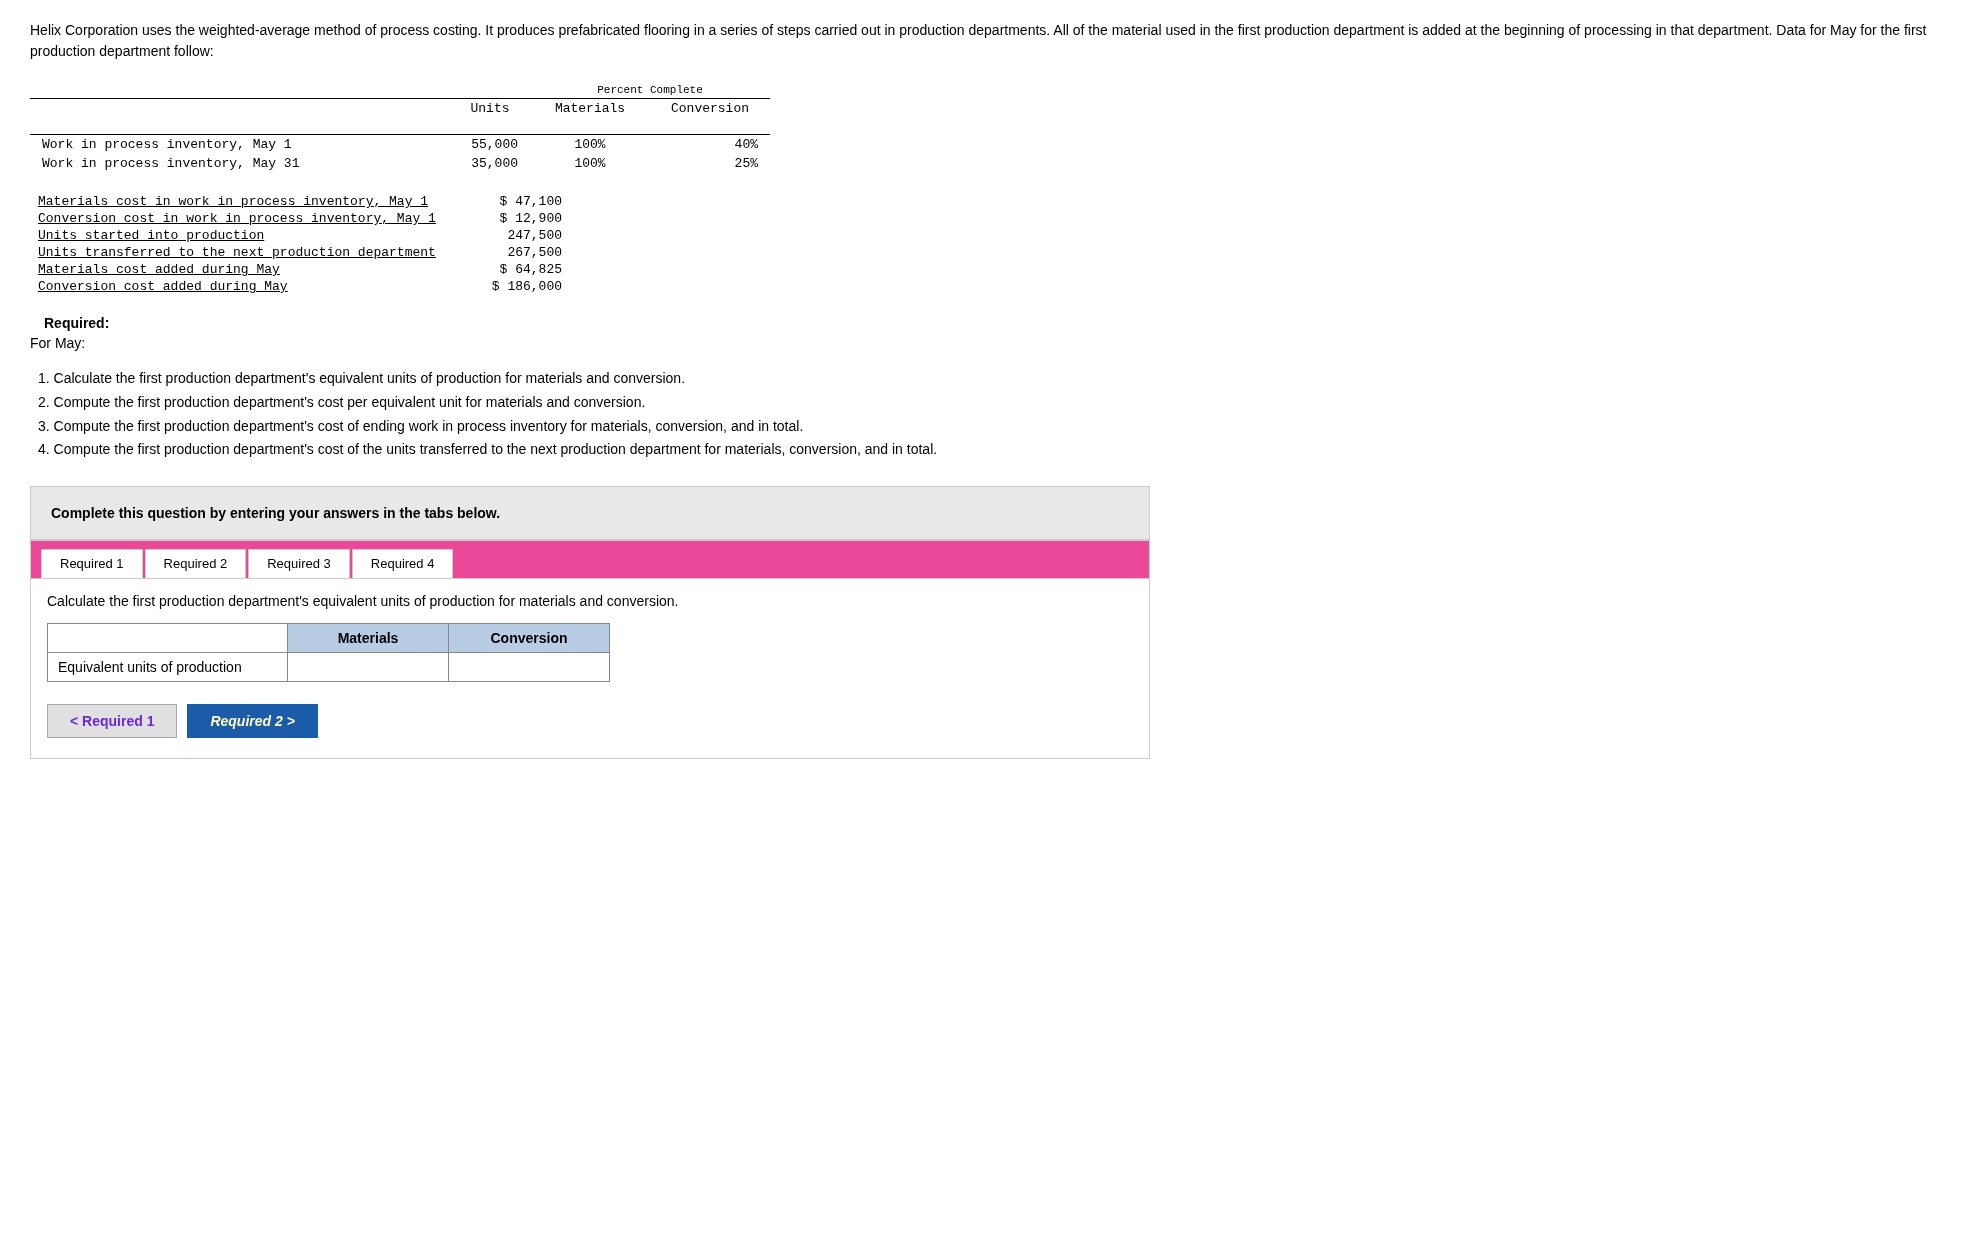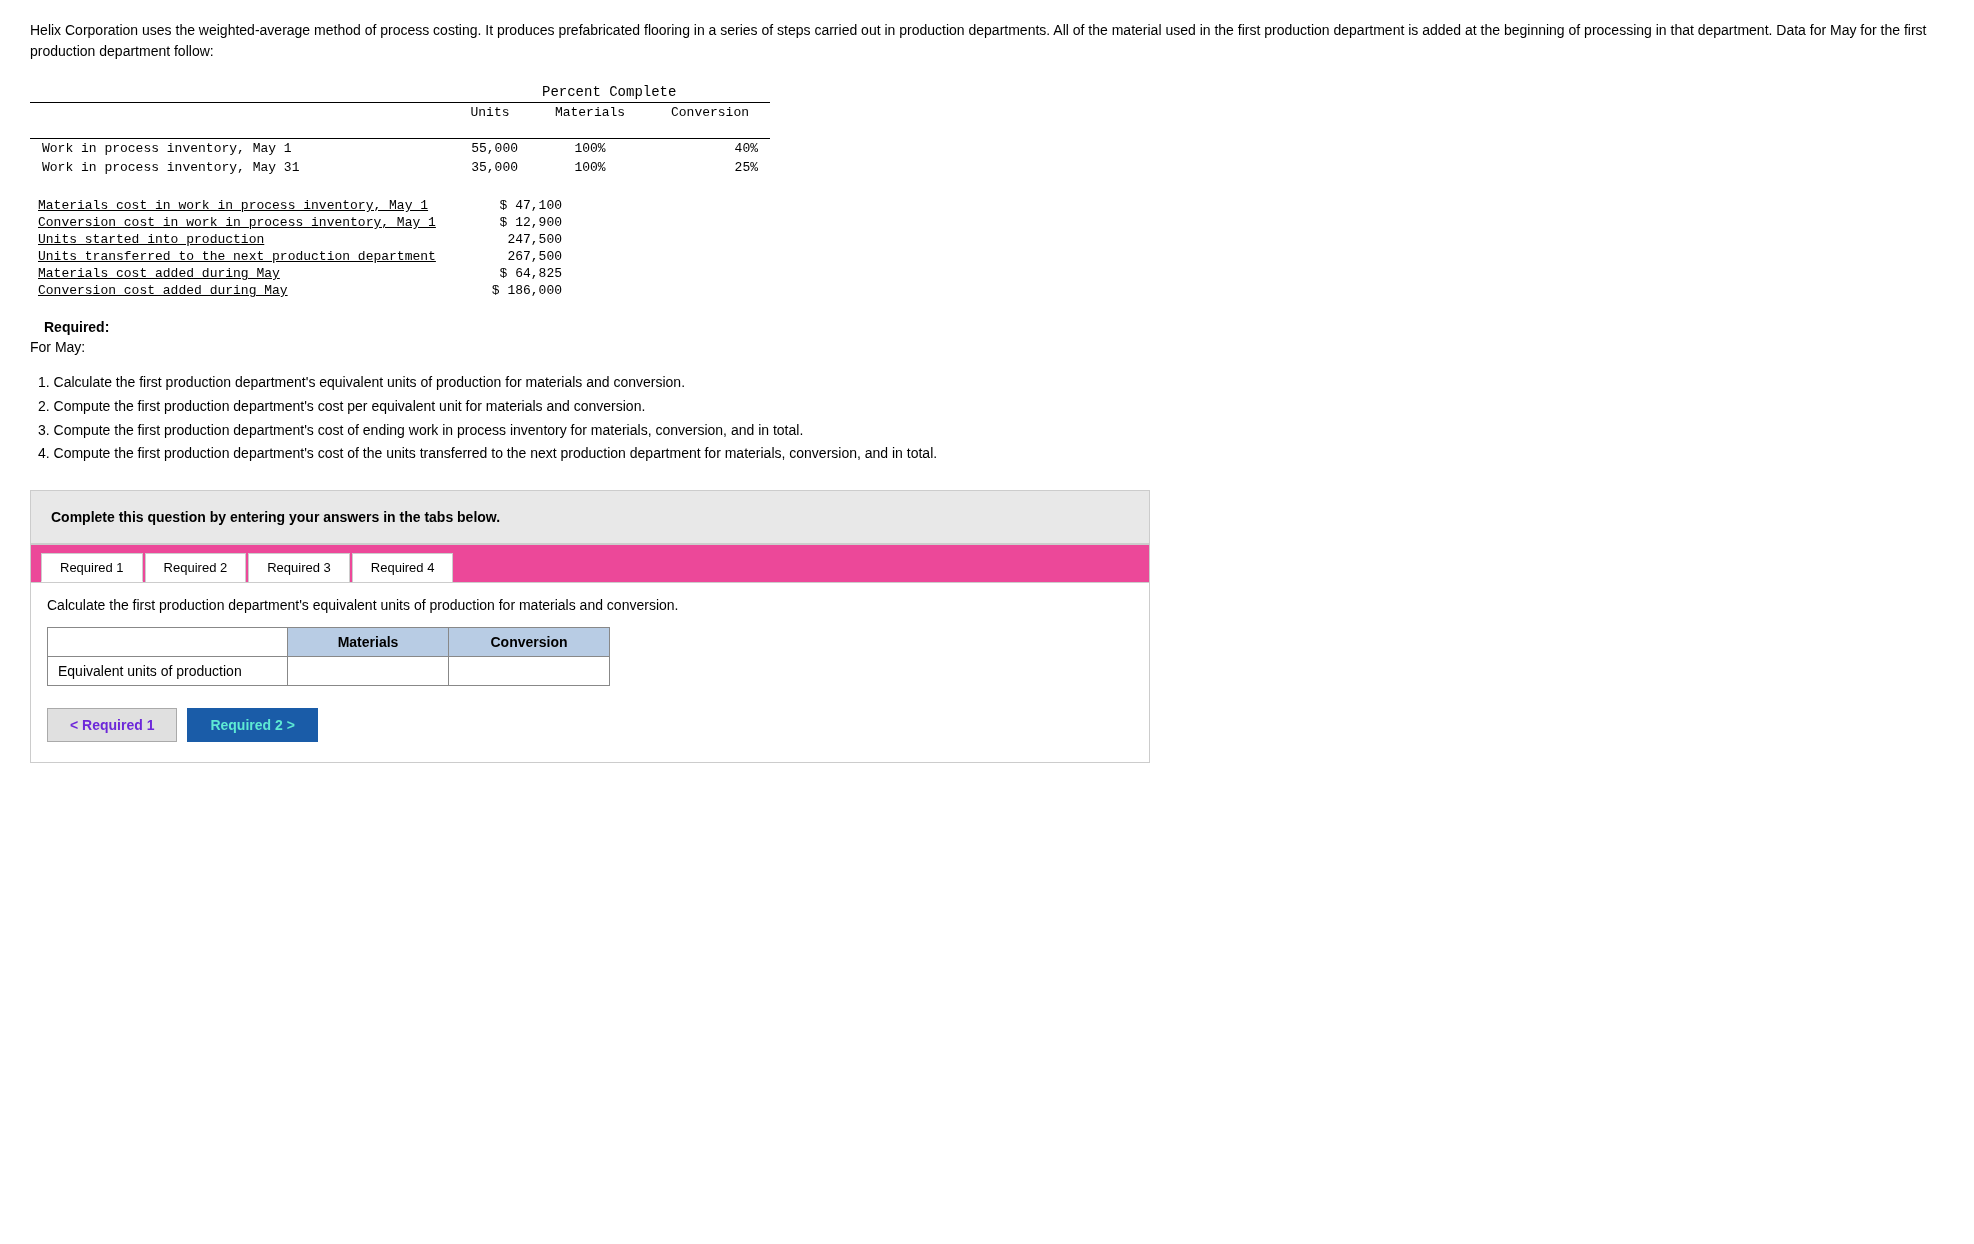--- a/index.html
+++ b/index.html
@@ -31,22 +31,22 @@
     .data-table .header-row td {
       border-bottom: 1px solid #000;
       text-align: center;
       padding-bottom: 18px;
     }
     .data-table .col-label { min-width: 420px; }
     .data-table .col-units { text-align: right; min-width: 80px; }
     .data-table .col-materials { text-align: center; min-width: 120px; }
     .data-table .col-conversion { text-align: right; min-width: 120px; }
     .percent-header {
-      text-align: left;
-      font-size: 14px;
+      text-align: center;
+      font-size: 11px;
       font-family: 'Courier New', monospace;
     }
     .info-block {
       font-family: 'Courier New', monospace;
       font-size: 13px;
       margin-bottom: 20px;
     }
     .info-block table { border-collapse: collapse; }
     .info-block td { padding: 1px 8px; vertical-align: top; }
     .info-block .lbl { min-width: 420px; text-decoration: underline; }
@@ -155,22 +155,23 @@
       font-weight: bold;
       border: 1px solid #aaa;
       cursor: pointer;
     }
     .btn-nav.inactive {
       background: #e0e0e0;
       color: #6d28d9;
     }
     .btn-nav.active {
       background: #1a5ca8;
-      color: #5eead4;
+      color: #fef9c3;
       border-color: #1a5ca8;
+      font-style: italic;
     }
     .top-table-wrapper {
       margin-bottom: 8px;
     }
     .border-top-line {
       border-top: 1px solid #000;
     }
     .percent-complete-header {
       border-bottom: 1px solid #000;
     }

